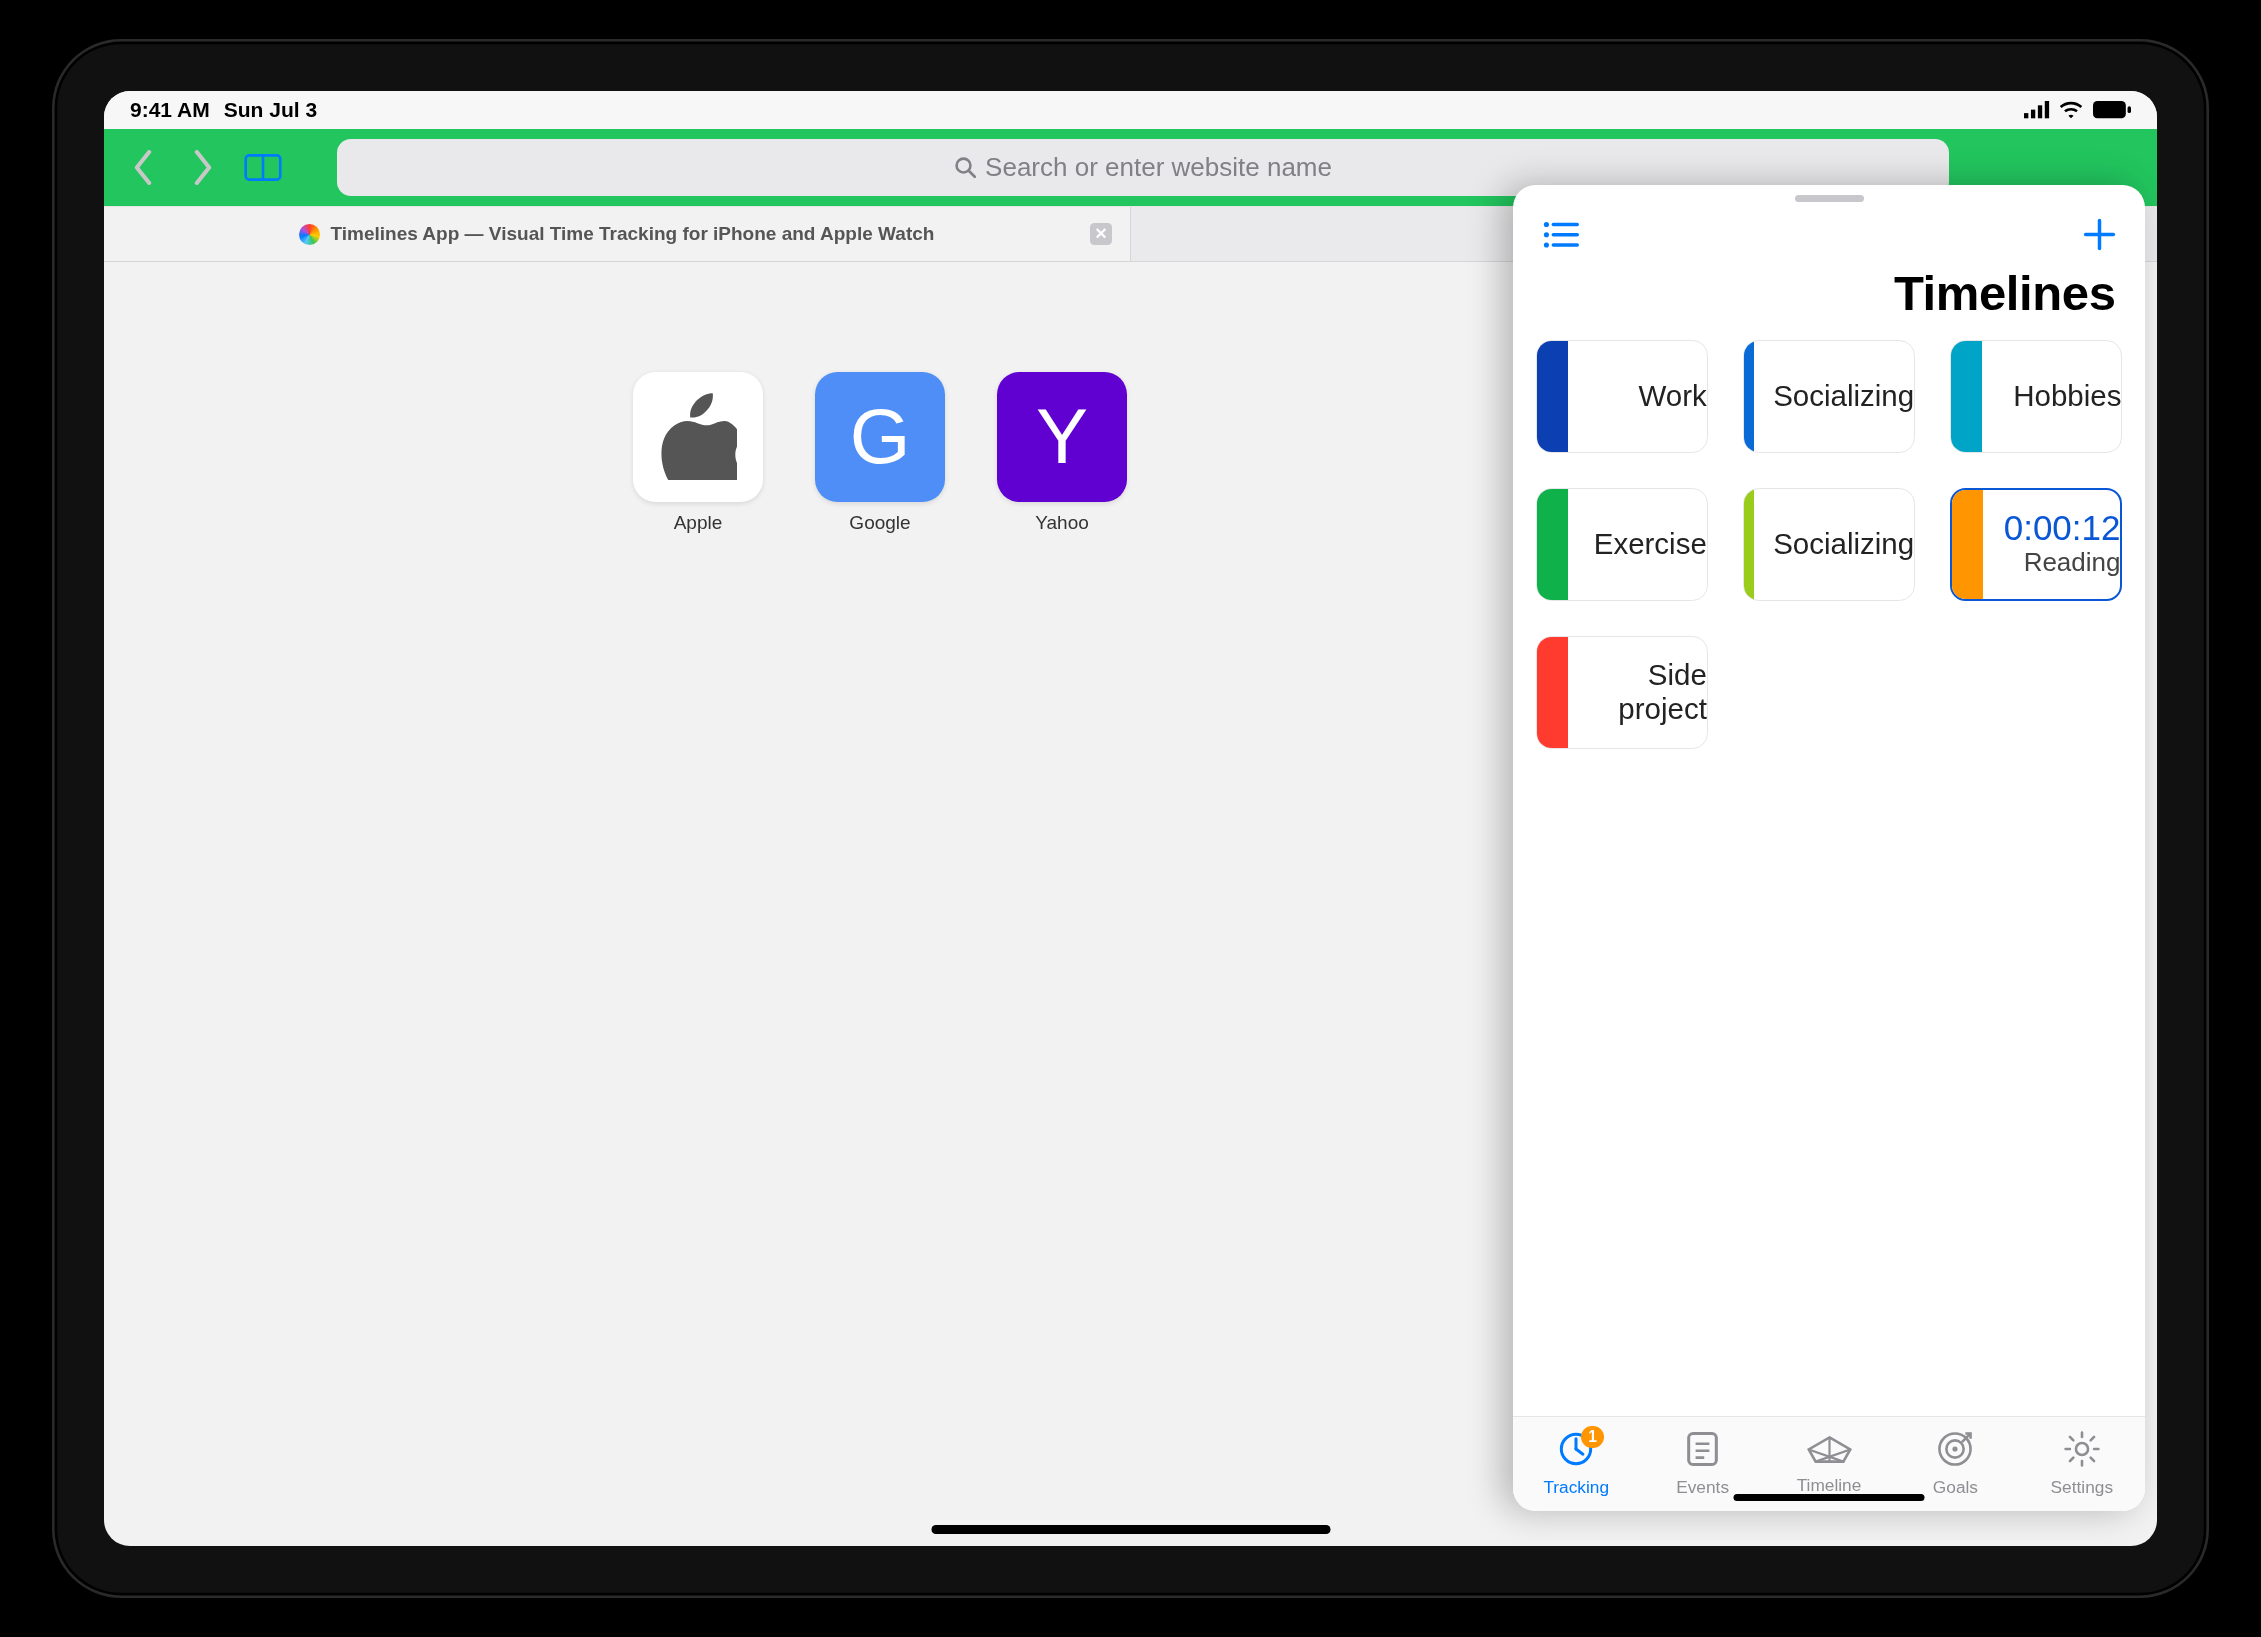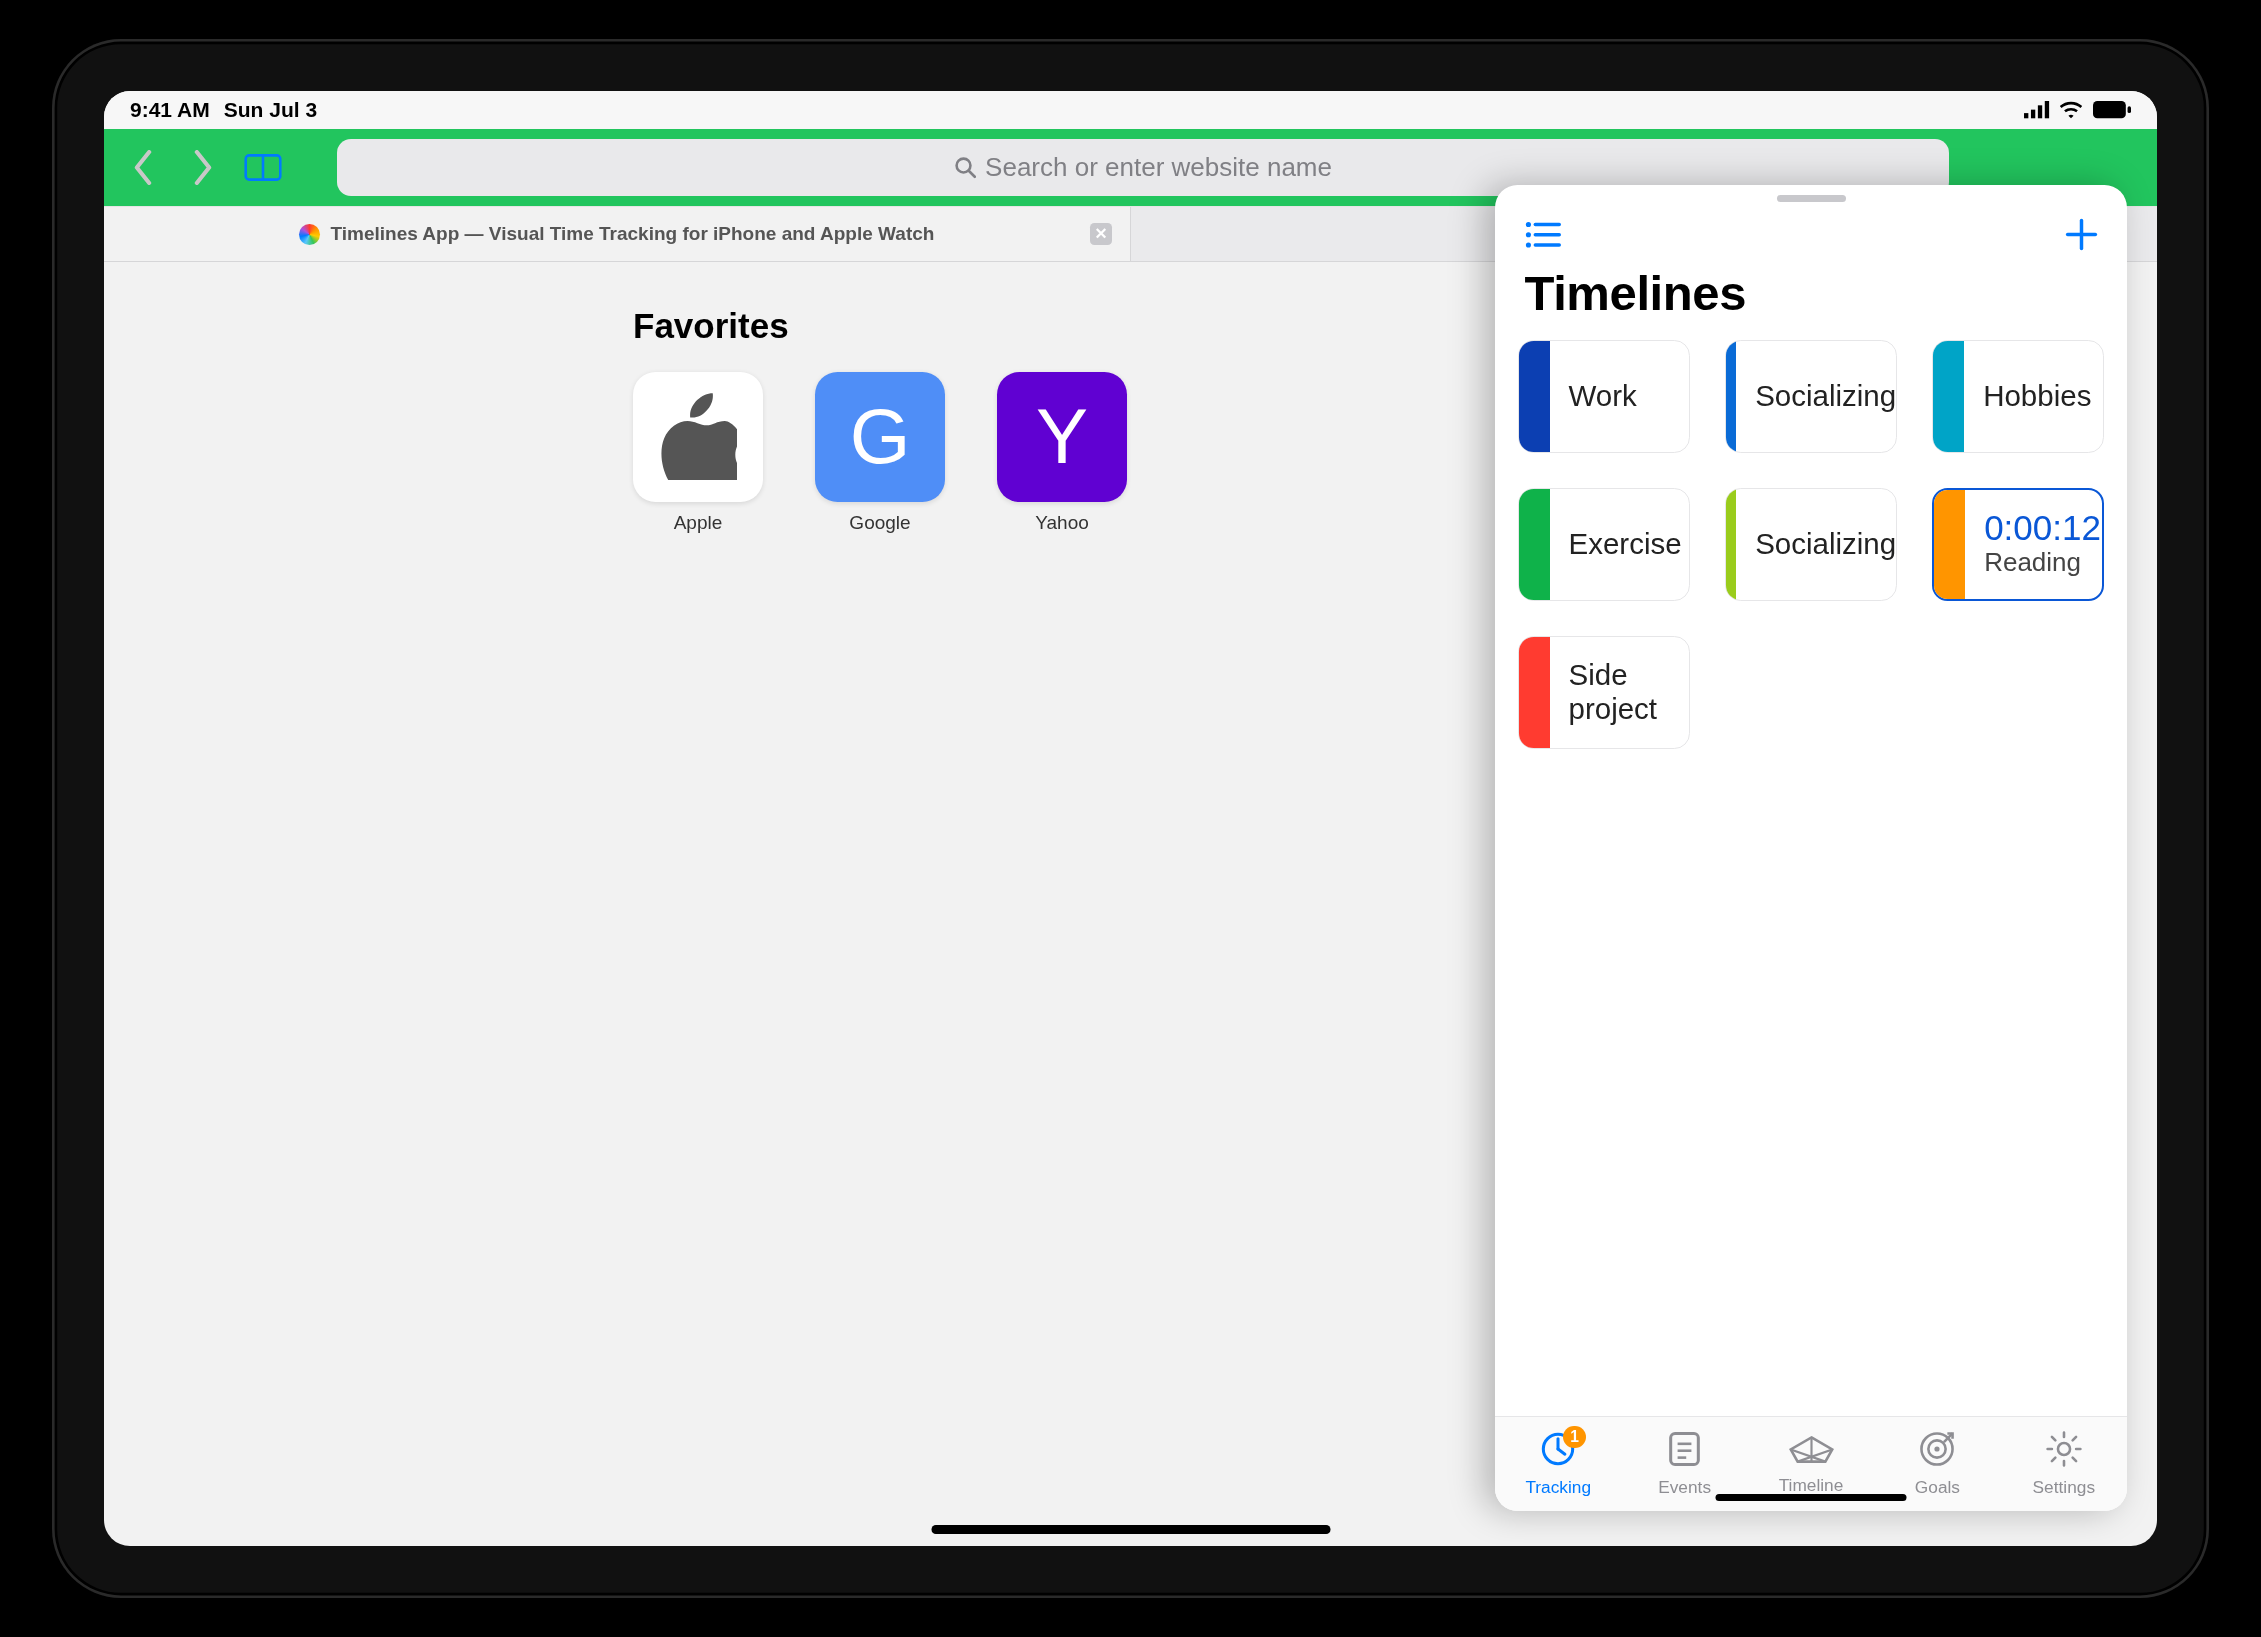--- a/index.html
+++ b/index.html
@@ -3,20 +3,21 @@
 <meta charset="utf-8">
 <style>
   * { box-sizing: border-box; margin: 0; padding: 0; }
   html, body { width: 100%; height: 100%; background: #000; font-family: -apple-system, "SF Pro Text", "Helvetica Neue", Arial, sans-serif; }
   
   .device-frame {
     width: 2261px; height: 1637px;
     background: #000;
     display: flex; align-items: center; justify-content: center;
     position: relative;
+    text-align: right;
   }
   .ipad {
     width: 2157px; height: 1559px;
     background: #111;
     border-radius: 69px;
     padding: 52px;
     box-shadow: inset 0 0 0 2.6px #2a2a2a, inset 0 0 0 5.2px #000;
     position: relative;
   }
   .screen {
@@ -104,21 +105,21 @@
 
   .tile-apple svg { fill:#555; }
   .tile-bing { background:#fff; }
   .tile-google { background:#4f8ef7; }
   .tile-yahoo { background:#6001D2; }
 
   
   .slideover {
     position: absolute;
     top: 94px;
-    right: 30px;
+    right: 12px;
     width: 632px;
     height: 1326px;
     background: #fff;
     border-radius: 22.5px;
     box-shadow: -10.4px 0 35px rgba(0,0,0,0.25);
     display:flex; flex-direction:column;
     overflow:hidden;
   }
   .so-grabber { width: 69px; height: 7px; border-radius: 3.5px; background: #c8c8cc; margin: 10.4px auto 0; }
   .so-header {

